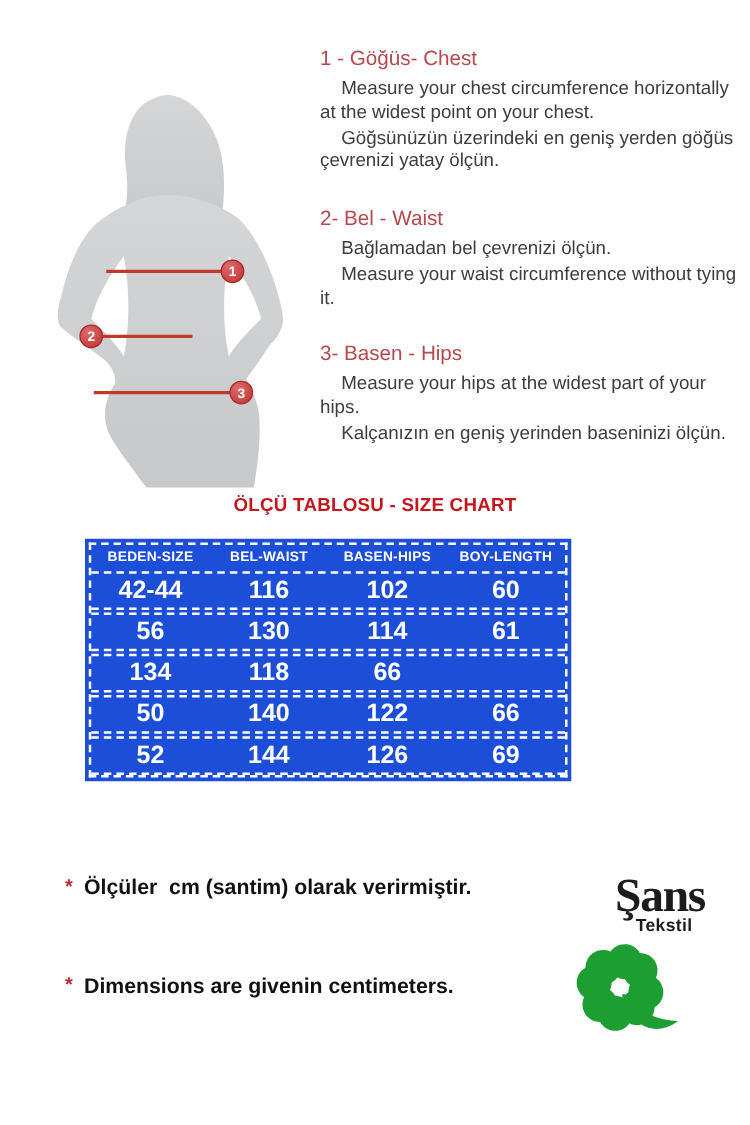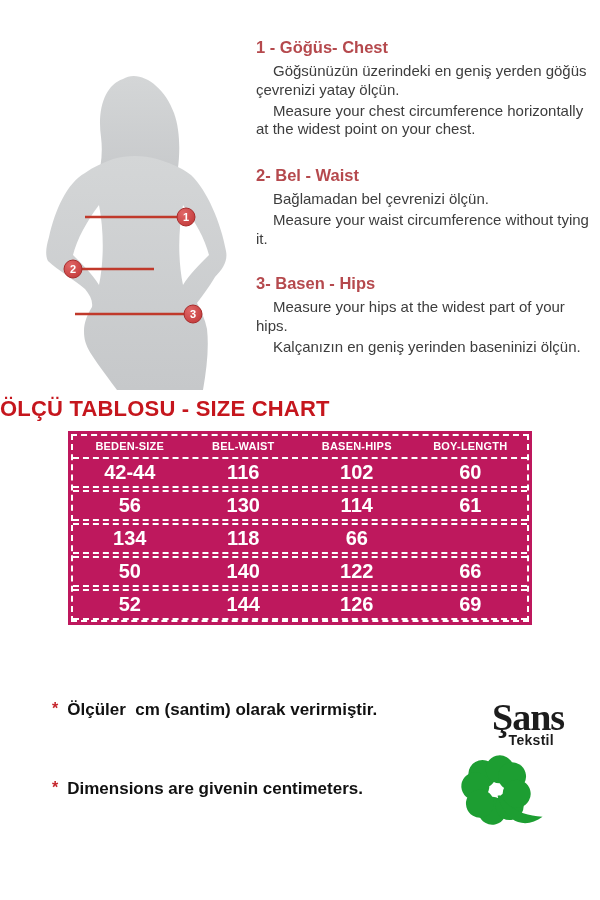--- a/index.html
+++ b/index.html
@@ -11,36 +11,36 @@
 
   
   .figure-area { position:absolute; left:35px; top:75px; width:210px; height:320px; }
 
   
   .measure-section { position:absolute; left:256px; width:336px; }
   .measure-section.s1 { top:38px; }
   .measure-section.s2 { top:166px; }
   .measure-section.s3 { top:274px; }
   .measure-section h3 {
-    color:#b5494d; font-size:16.5px; font-weight:700; margin-bottom:5px;
+    color:#b5494d; font-size:16.5px; font-weight:400; margin-bottom:5px;
   }
   .measure-section p {
     color:#3d3d3d; font-size:15px; line-height:1.25; text-indent:17px; margin:2px 0;
   }
 
   
   .chart-title {
-    position:absolute; left:0; top:396px; width:600px; text-align:left;
-    color:#c5161d; font-size:22px; font-weight:700; letter-spacing:.2px;
+    position:absolute; left:0; top:396px; width:600px; text-align:center;
+    color:#c5161d; font-size:15px; font-weight:700; letter-spacing:.2px;
   }
 
   
   .table-wrap {
-    position:absolute; left:68px; top:431px; width:464px;
-    background:#be185d; padding:3px;
+    position:absolute; left:68px; top:431px; width:389px;
+    background:#1d4ed8; padding:3px;
   }
   .table-inner { border:2px dashed #ffffff; }
   .trow { display:grid; grid-template-columns:1fr 1fr 1fr 1fr; }
   .trow .cell { color:#ffffff; text-align:center; }
   .trow.head .cell { font-size:11px; font-weight:700; padding:4px 0 3px; letter-spacing:.2px; }
   .trow.data { border-top:2px dashed #ffffff; border-bottom:2px dashed #ffffff; margin-top:2px; }
   .trow.data .cell { font-size:20px; font-weight:700; line-height:1; padding:3px 0 4px; }
 
   
   .note { position:absolute; left:52px; width:400px; color:#111111;
@@ -122,22 +122,22 @@
       </g>
       <g>
         <circle cx="158" cy="239" r="9" fill="url(#mk)" stroke="#a82b2b" stroke-width="1"></circle>
         <text x="158" y="243" text-anchor="middle" font-size="11" font-weight="bold" fill="#ffffff">3</text>
       </g>
     </svg>
   </div>
 
   <div class="measure-section s1">
     <h3>1 - Göğüs- Chest</h3>
+    <p>Measure your chest circumference horizontally at the widest point on your chest.</p>
     <p>Göğsünüzün üzerindeki en geniş yerden göğüs çevrenizi yatay ölçün.</p>
-    <p>Measure your chest circumference horizontally at the widest point on your chest.</p>
   </div>
   <div class="measure-section s2">
     <h3>2- Bel - Waist</h3>
     <p>Bağlamadan bel çevrenizi ölçün.</p>
     <p>Measure your waist circumference without tying it.</p>
   </div>
   <div class="measure-section s3">
     <h3>3- Basen - Hips</h3>
     <p>Measure your hips at the widest part of your hips.</p>
     <p>Kalçanızın en geniş yerinden baseninizi ölçün.</p>

